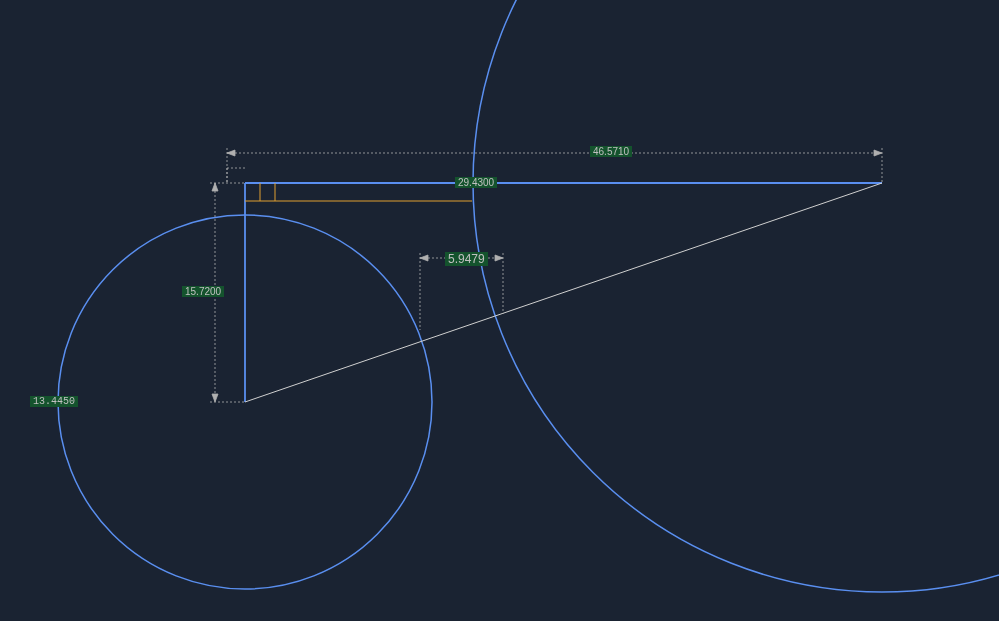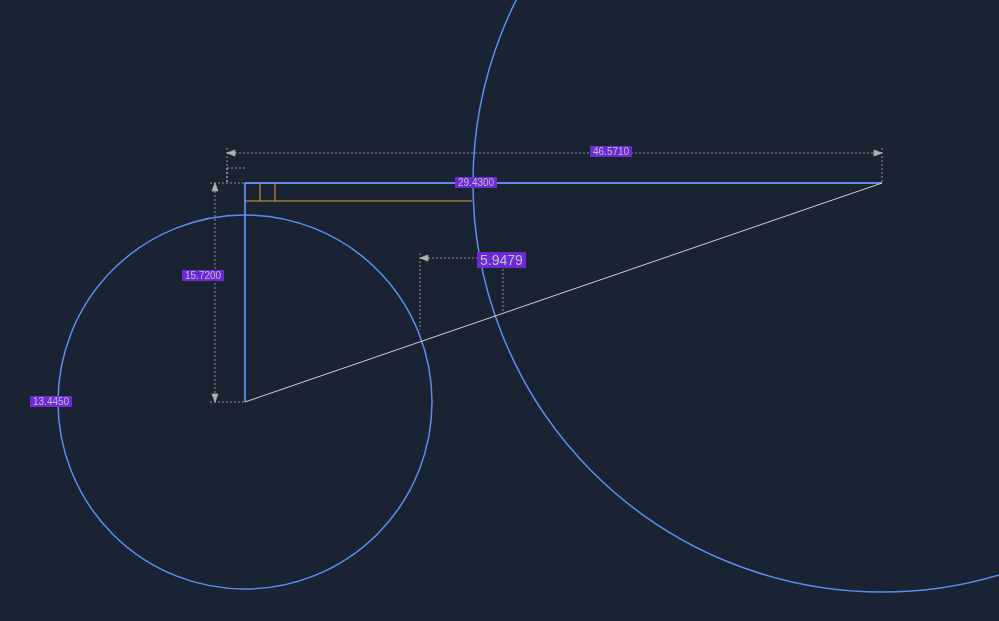--- a/index.html
+++ b/index.html
@@ -15,21 +15,21 @@
       position: absolute;
       top: 0;
       left: 0;
       width: 999px;
       height: 621px;
     }
     .dim-label {
       position: absolute;
       color: #c0c0c0;
       font-size: 10px;
-      background: #6d28d9;
+      background: #14532d;
       padding: 0 3px;
       white-space: nowrap;
     }
   </style>
 </head>
 <body>
 
 <svg class="canvas" viewBox="0 0 999 621">
 
   <circle cx="245" cy="402" r="187" fill="none" stroke="#5a8ff0" stroke-width="1.5"></circle>
@@ -76,15 +76,15 @@
 
     <polygon points="420,258 428,255 428,261"></polygon>
     <polygon points="503,258 495,255 495,261"></polygon>
 
     <polygon points="58,402 50,399 50,405"></polygon>
   </g>
 </svg>
 
 <div class="dim-label" style="left:590px; top:146px;">46.5710</div>
 <div class="dim-label" style="left:455px; top:177px;text-align:center;">29.4300</div>
-<div class="dim-label" style="left:182px; top:270px;">15.7200</div>
-<div class="dim-label" style="left:445px; top:252px; font-size:14px;margin-left:32px;">5.9479</div>
-<div class="dim-label" style="left:30px; top:396px;">13.4450</div>
+<div class="dim-label" style="left:182px; top:286px;">15.7200</div>
+<div class="dim-label" style="left:445px; top:252px; font-size:12px;">5.9479</div>
+<div class="dim-label" style="left:30px; top:396px;font-family:Liberation Mono, monospace;">13.4450</div>
 
 </body></html>

